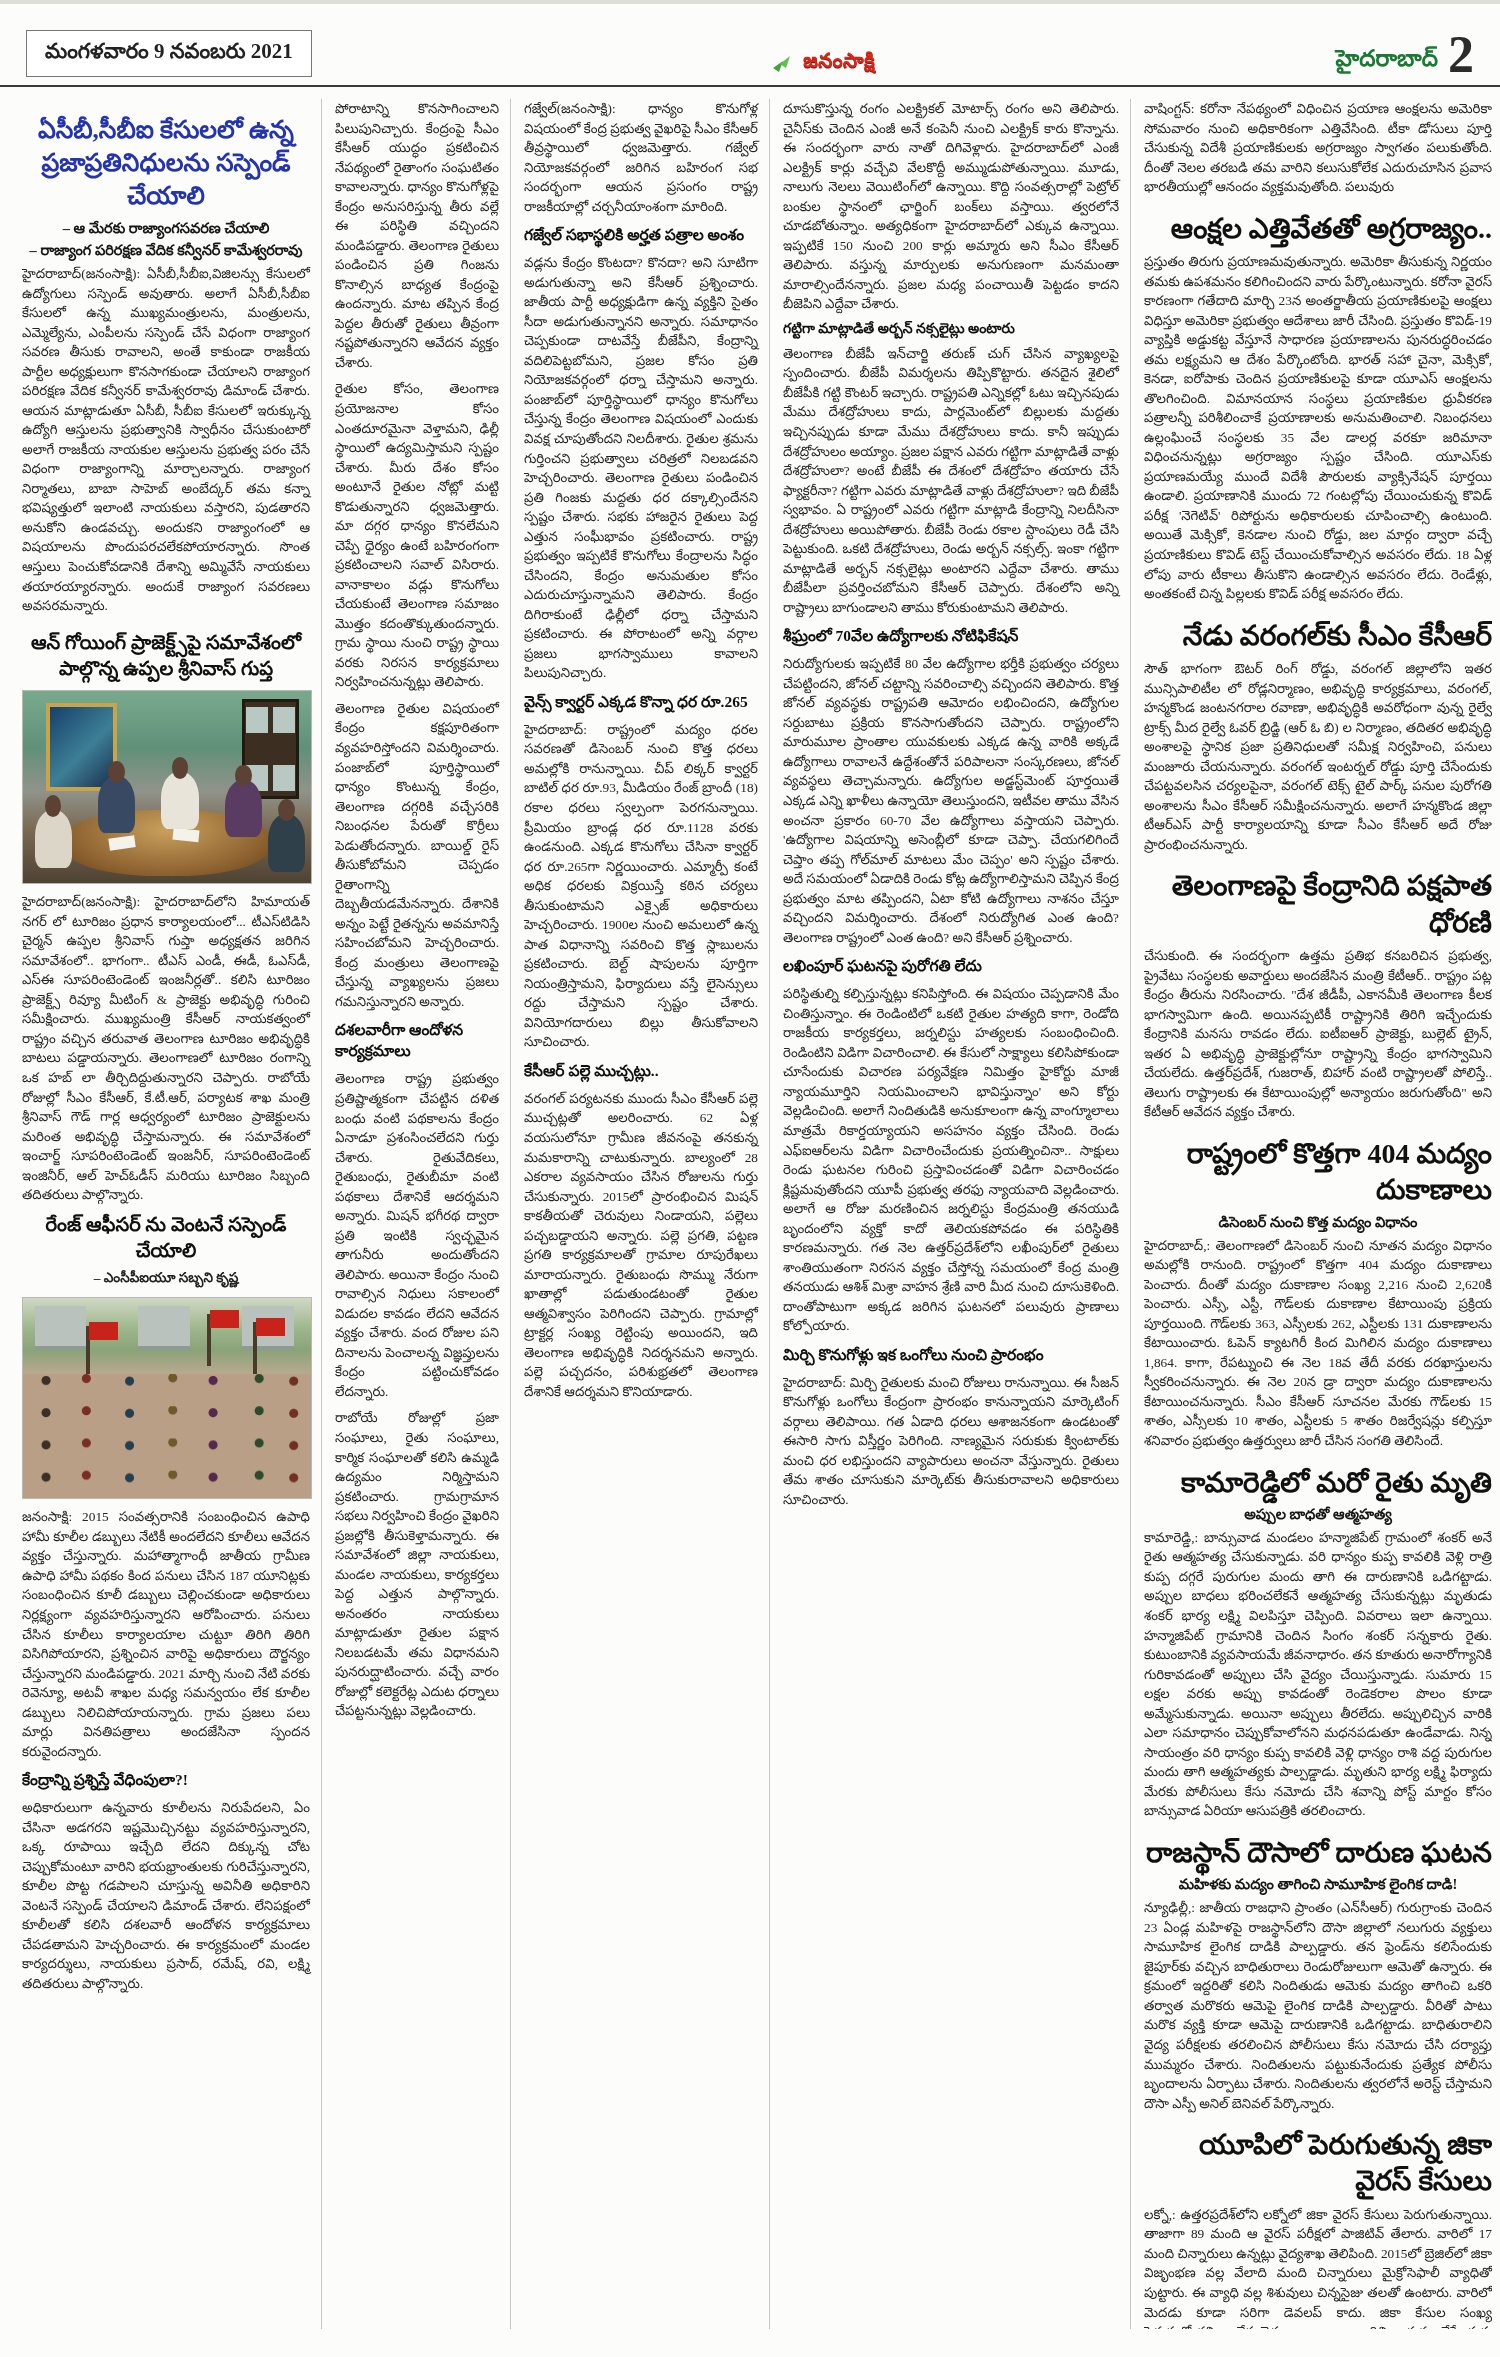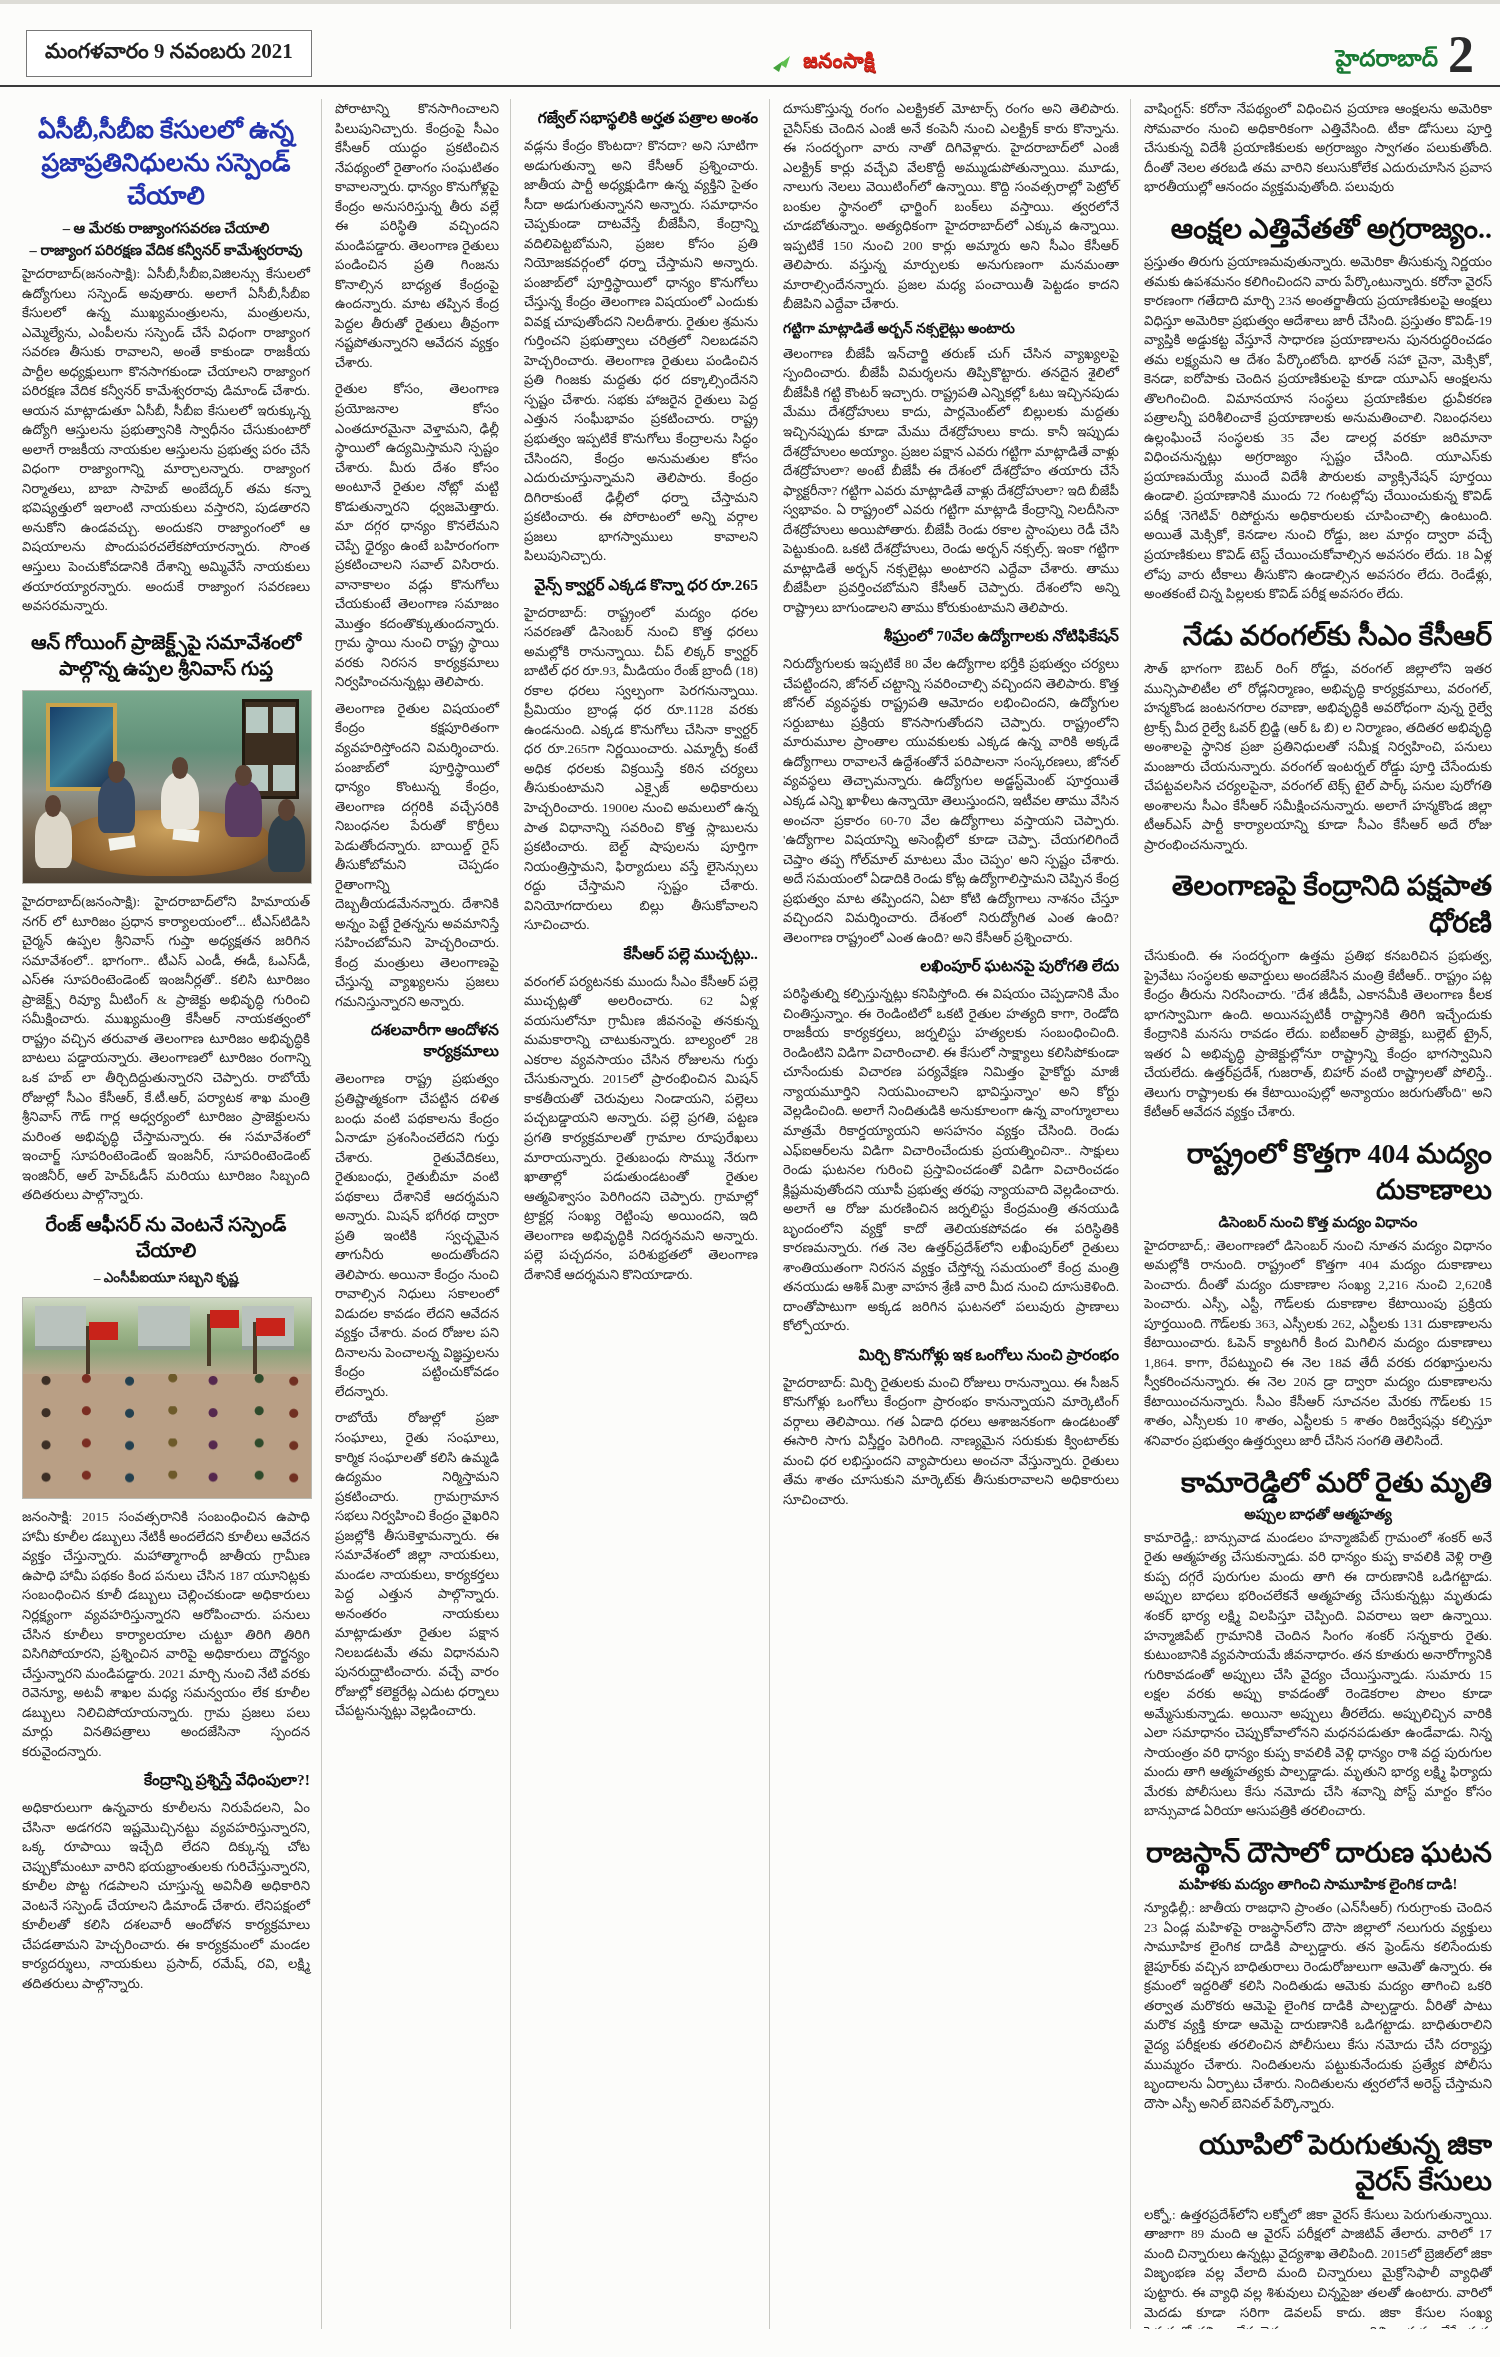--- a/index.html
+++ b/index.html
@@ -23,21 +23,21 @@
            padding:12px 22px 0 22px;}
   .col{overflow:hidden;height:2230px;}
   .col:not(:last-child){border-right:1px solid #c8c8c2;padding-right:11px;}
 
   p.body{font-size:13.3px;line-height:1.47;text-align:justify;margin:0 0 7px 0;color:#242424;}
   .h-blue{color:#2434ae;font-weight:bold;font-size:25px;line-height:1.32;text-align:center;margin:14px 0 8px;}
   .h1b{font-weight:bold;font-size:19.5px;line-height:1.35;text-align:center;margin:14px 0 6px;color:#111;}
   .h2b{font-weight:bold;font-size:28px;line-height:1.3;text-align:right;margin:14px 0 5px;color:#111;}
   .sub{font-weight:bold;text-align:center;font-size:14.5px;margin:2px 0;color:#161616;}
   .byline{font-weight:bold;text-align:center;font-size:13.5px;margin:3px 0 7px;color:#222;}
-  .subhead{font-weight:bold;text-align:right;font-size:15.5px;margin:10px 0 6px;color:#111;}
+  .subhead{font-weight:bold;text-align:left;font-size:15.5px;margin:10px 0 6px;color:#111;}
   .inhead{font-weight:bold;font-size:14px;margin:6px 0 4px;color:#111;text-align:left;}
 
   
   .photo{position:relative;width:100%;height:192px;margin:8px 0;overflow:hidden;border:1px solid #b9b9b2;}
   .ph-meet{background:linear-gradient(180deg,#79a98d 0%,#619079 30%,#90938a 52%,#7a6a54 72%,#4e4234 100%);}
   .ph-meet .painting{position:absolute;left:8%;top:6%;width:22%;height:42%;
       background:linear-gradient(135deg,#17406b,#3d7f96 55%,#1c2f4e);border:4px solid #caa34a;}
   .ph-meet .window{position:absolute;right:4%;top:4%;width:20%;height:52%;background:#3c2e20;
       box-shadow:inset 0 0 0 3px #211a10;}
   .ph-meet .pane{position:absolute;background:#b7c9c2;width:38%;height:26%;}
@@ -146,20 +146,21 @@
     <section class="col">
       <p class="body">పోరాటాన్ని కొనసాగించాలని పిలుపునిచ్చారు. కేంద్రంపై సీఎం కేసీఆర్ యుద్ధం ప్రకటించిన నేపథ్యంలో రైతాంగం సంఘటితం కావాలన్నారు. ధాన్యం కొనుగోళ్లపై కేంద్రం అనుసరిస్తున్న తీరు వల్లే ఈ పరిస్థితి వచ్చిందని మండిపడ్డారు. తెలంగాణ రైతులు పండించిన ప్రతి గింజను కొనాల్సిన బాధ్యత కేంద్రంపై ఉందన్నారు. మాట తప్పిన కేంద్ర పెద్దల తీరుతో రైతులు తీవ్రంగా నష్టపోతున్నారని ఆవేదన వ్యక్తం చేశారు.</p>
       <p class="body">రైతుల కోసం, తెలంగాణ ప్రయోజనాల కోసం ఎంతదూరమైనా వెళ్తామని, ఢిల్లీ స్థాయిలో ఉద్యమిస్తామని స్పష్టం చేశారు. మీరు దేశం కోసం అంటూనే రైతుల నోట్లో మట్టి కొడుతున్నారని ధ్వజమెత్తారు. మా దగ్గర ధాన్యం కొనలేమని చెప్పే ధైర్యం ఉంటే బహిరంగంగా ప్రకటించాలని సవాల్ విసిరారు. వానాకాలం వడ్లు కొనుగోలు చేయకుంటే తెలంగాణ సమాజం మొత్తం కదంతొక్కుతుందన్నారు. గ్రామ స్థాయి నుంచి రాష్ట్ర స్థాయి వరకు నిరసన కార్యక్రమాలు నిర్వహించనున్నట్లు తెలిపారు.</p>
       <p class="body">తెలంగాణ రైతుల విషయంలో కేంద్రం కక్షపూరితంగా వ్యవహరిస్తోందని విమర్శించారు. పంజాబ్‌లో పూర్తిస్థాయిలో ధాన్యం కొంటున్న కేంద్రం, తెలంగాణ దగ్గరికి వచ్చేసరికి నిబంధనల పేరుతో కొర్రీలు పెడుతోందన్నారు. బాయిల్డ్ రైస్ తీసుకోబోమని చెప్పడం రైతాంగాన్ని దెబ్బతీయడమేనన్నారు. దేశానికి అన్నం పెట్టే రైతన్నను అవమానిస్తే సహించబోమని హెచ్చరించారు. కేంద్ర మంత్రులు తెలంగాణపై చేస్తున్న వ్యాఖ్యలను ప్రజలు గమనిస్తున్నారని అన్నారు.</p>
       <div class="subhead">దశలవారీగా ఆందోళన కార్యక్రమాలు</div>
       <p class="body">తెలంగాణ రాష్ట్ర ప్రభుత్వం ప్రతిష్టాత్మకంగా చేపట్టిన దళిత బంధు వంటి పథకాలను కేంద్రం ఏనాడూ ప్రశంసించలేదని గుర్తు చేశారు. రైతువేదికలు, రైతుబంధు, రైతుబీమా వంటి పథకాలు దేశానికే ఆదర్శమని అన్నారు. మిషన్ భగీరథ ద్వారా ప్రతి ఇంటికి స్వచ్ఛమైన తాగునీరు అందుతోందని తెలిపారు. అయినా కేంద్రం నుంచి రావాల్సిన నిధులు సకాలంలో విడుదల కావడం లేదని ఆవేదన వ్యక్తం చేశారు. వంద రోజుల పని దినాలను పెంచాలన్న విజ్ఞప్తులను కేంద్రం పట్టించుకోవడం లేదన్నారు.</p>
       <p class="body">రాబోయే రోజుల్లో ప్రజా సంఘాలు, రైతు సంఘాలు, కార్మిక సంఘాలతో కలిసి ఉమ్మడి ఉద్యమం నిర్మిస్తామని ప్రకటించారు. గ్రామగ్రామాన సభలు నిర్వహించి కేంద్రం వైఖరిని ప్రజల్లోకి తీసుకెళ్తామన్నారు. ఈ సమావేశంలో జిల్లా నాయకులు, మండల నాయకులు, కార్యకర్తలు పెద్ద ఎత్తున పాల్గొన్నారు. అనంతరం నాయకులు మాట్లాడుతూ రైతుల పక్షాన నిలబడటమే తమ విధానమని పునరుద్ఘాటించారు. వచ్చే వారం రోజుల్లో కలెక్టరేట్ల ఎదుట ధర్నాలు చేపట్టనున్నట్లు వెల్లడించారు.</p>
     </section>
 
     <section class="col">
+      <p class="body">గజ్వేల్(జనంసాక్షి): ధాన్యం కొనుగోళ్ల విషయంలో కేంద్ర ప్రభుత్వ వైఖరిపై సీఎం కేసీఆర్ తీవ్రస్థాయిలో ధ్వజమెత్తారు. గజ్వేల్ నియోజకవర్గంలో జరిగిన బహిరంగ సభ సందర్భంగా ఆయన ప్రసంగం రాష్ట్ర రాజకీయాల్లో చర్చనీయాంశంగా మారింది.</p>
       <div class="subhead">గజ్వేల్ సభాస్థలికి అర్హత పత్రాల అంశం</div>
       <p class="body">వడ్లను కేంద్రం కొంటదా? కొనదా? అని సూటిగా అడుగుతున్నా అని కేసీఆర్ ప్రశ్నించారు. జాతీయ పార్టీ అధ్యక్షుడిగా ఉన్న వ్యక్తిని సైతం సీదా అడుగుతున్నానని అన్నారు. సమాధానం చెప్పకుండా దాటవేస్తే బీజేపీని, కేంద్రాన్ని వదిలిపెట్టబోమని, ప్రజల కోసం ప్రతి నియోజకవర్గంలో ధర్నా చేస్తామని అన్నారు. పంజాబ్‌లో పూర్తిస్థాయిలో ధాన్యం కొనుగోలు చేస్తున్న కేంద్రం తెలంగాణ విషయంలో ఎందుకు వివక్ష చూపుతోందని నిలదీశారు. రైతుల శ్రమను గుర్తించని ప్రభుత్వాలు చరిత్రలో నిలబడవని హెచ్చరించారు. తెలంగాణ రైతులు పండించిన ప్రతి గింజకు మద్దతు ధర దక్కాల్సిందేనని స్పష్టం చేశారు. సభకు హాజరైన రైతులు పెద్ద ఎత్తున సంఘీభావం ప్రకటించారు. రాష్ట్ర ప్రభుత్వం ఇప్పటికే కొనుగోలు కేంద్రాలను సిద్ధం చేసిందని, కేంద్రం అనుమతుల కోసం ఎదురుచూస్తున్నామని తెలిపారు. కేంద్రం దిగిరాకుంటే ఢిల్లీలో ధర్నా చేస్తామని ప్రకటించారు. ఈ పోరాటంలో అన్ని వర్గాల ప్రజలు భాగస్వాములు కావాలని పిలుపునిచ్చారు.</p>
       <div class="subhead">వైన్స్ క్వార్టర్ ఎక్కడ కొన్నా ధర రూ.265</div>
       <p class="body">హైదరాబాద్: రాష్ట్రంలో మద్యం ధరల సవరణతో డిసెంబర్ నుంచి కొత్త ధరలు అమల్లోకి రానున్నాయి. చీప్ లిక్కర్ క్వార్టర్ బాటిల్ ధర రూ.93, మీడియం రేంజ్ బ్రాందీ (18) రకాల ధరలు స్వల్పంగా పెరగనున్నాయి. ప్రీమియం బ్రాండ్ల ధర రూ.1128 వరకు ఉండనుంది. ఎక్కడ కొనుగోలు చేసినా క్వార్టర్ ధర రూ.265గా నిర్ణయించారు. ఎమ్మార్పీ కంటే అధిక ధరలకు విక్రయిస్తే కఠిన చర్యలు తీసుకుంటామని ఎక్సైజ్ అధికారులు హెచ్చరించారు. 1900ల నుంచి అమలులో ఉన్న పాత విధానాన్ని సవరించి కొత్త స్లాబులను ప్రకటించారు. బెల్ట్ షాపులను పూర్తిగా నియంత్రిస్తామని, ఫిర్యాదులు వస్తే లైసెన్సులు రద్దు చేస్తామని స్పష్టం చేశారు. వినియోగదారులు బిల్లు తీసుకోవాలని సూచించారు.</p>
       <div class="subhead">కేసీఆర్ పల్లె ముచ్చట్లు..</div>
       <p class="body">వరంగల్ పర్యటనకు ముందు సీఎం కేసీఆర్ పల్లె ముచ్చట్లతో అలరించారు. 62 ఏళ్ల వయసులోనూ గ్రామీణ జీవనంపై తనకున్న మమకారాన్ని చాటుకున్నారు. బాల్యంలో 28 ఎకరాల వ్యవసాయం చేసిన రోజులను గుర్తు చేసుకున్నారు. 2015లో ప్రారంభించిన మిషన్ కాకతీయతో చెరువులు నిండాయని, పల్లెలు పచ్చబడ్డాయని అన్నారు. పల్లె ప్రగతి, పట్టణ ప్రగతి కార్యక్రమాలతో గ్రామాల రూపురేఖలు మారాయన్నారు. రైతుబంధు సొమ్ము నేరుగా ఖాతాల్లో పడుతుండటంతో రైతుల ఆత్మవిశ్వాసం పెరిగిందని చెప్పారు. గ్రామాల్లో ట్రాక్టర్ల సంఖ్య రెట్టింపు అయిందని, ఇది తెలంగాణ అభివృద్ధికి నిదర్శనమని అన్నారు. పల్లె పచ్చదనం, పరిశుభ్రతలో తెలంగాణ దేశానికే ఆదర్శమని కొనియాడారు.</p>
     </section>
 
     <section class="col">
       <p class="body">దూసుకొస్తున్న రంగం ఎలక్ట్రికల్ మోటార్స్ రంగం అని తెలిపారు. చైనీస్‌కు చెందిన ఎంజీ అనే కంపెనీ నుంచి ఎలక్ట్రిక్ కారు కొన్నాను. ఈ సందర్భంగా వారు నాతో దిగివెళ్లారు. హైదరాబాద్‌లో ఎంజీ ఎలక్ట్రిక్ కార్లు వచ్చేవి వేలకొద్దీ అమ్ముడుపోతున్నాయి. మూడు, నాలుగు నెలలు వెయిటింగ్‌లో ఉన్నాయి. కొద్ది సంవత్సరాల్లో పెట్రోల్ బంకుల స్థానంలో ఛార్జింగ్ బంక్‌లు వస్తాయి. త్వరలోనే చూడబోతున్నాం. అత్యధికంగా హైదరాబాద్‌లో ఎక్కువ ఉన్నాయి. ఇప్పటికే 150 నుంచి 200 కార్లు అమ్మారు అని సీఎం కేసీఆర్ తెలిపారు. వస్తున్న మార్పులకు అనుగుణంగా మనమంతా మారాల్సిందేనన్నారు. ప్రజల మధ్య పంచాయితీ పెట్టడం కాదని బీజెపిని ఎద్దేవా చేశారు.</p>

